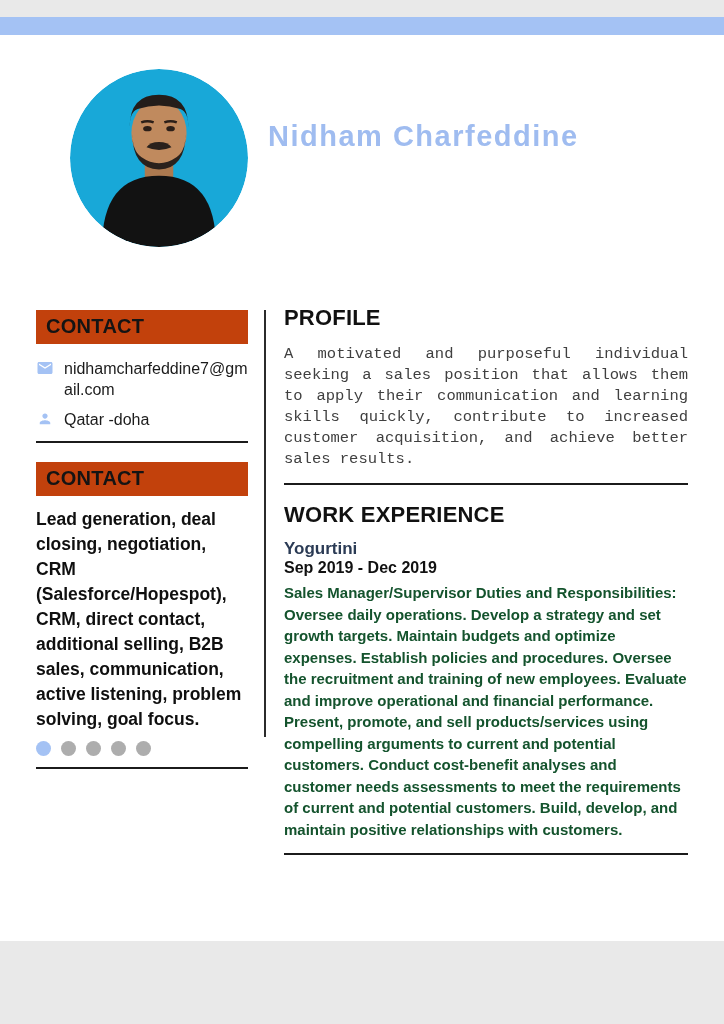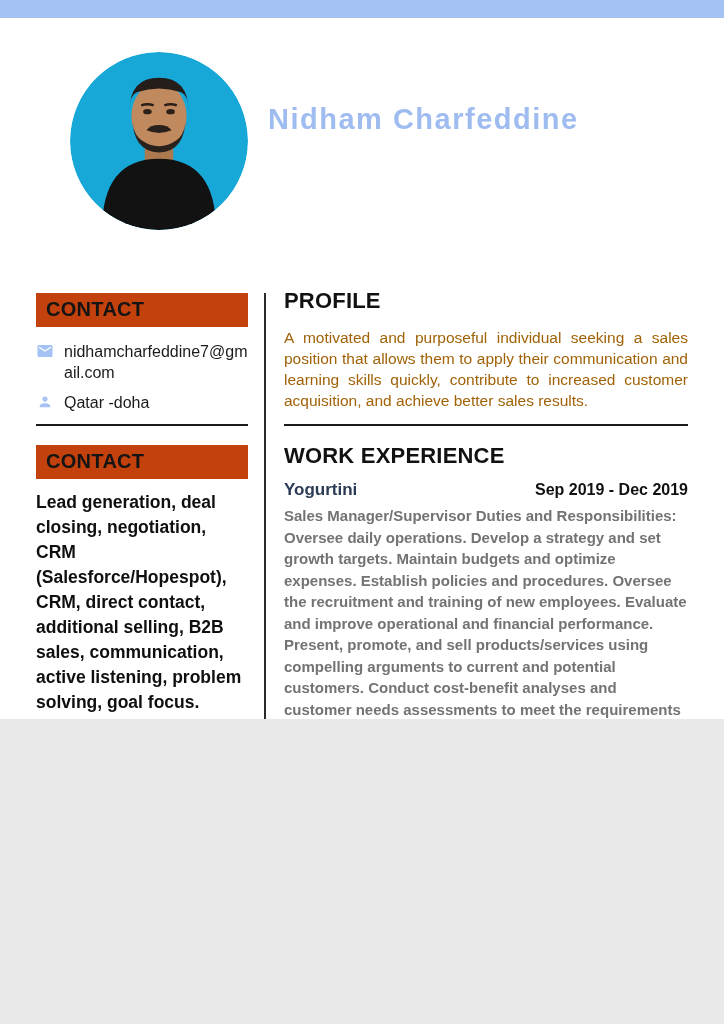--- a/index.html
+++ b/index.html
@@ -1,24 +1,24 @@
 <!DOCTYPE html>
 <html><head>
 <meta charset="utf-8">
 <style>
   * { margin: 0; padding: 0; box-sizing: border-box; }
   html, body { background: #e9e9e9; }
   body { font-family: "Liberation Sans", sans-serif; }
   .page {
     position: relative;
     width: 724px;
-    height: 719px;
+    height: 924px;
     background: #ffffff;
     overflow: hidden;
-    margin: 0 auto;
+    margin: 17px auto;
     padding-left: 44px;
   }
   .top-bar {
     position: absolute;
     top: 0; left: 0;
     width: 100%; height: 18px;
     background: #a4c2f4;
   }
   .avatar {
     position: absolute;
@@ -116,47 +116,49 @@
   .rc-heading {
     font-size: 22px;
     font-weight: bold;
     color: #111111;
     letter-spacing: 0.2px;
   }
   .profile-text {
     margin-top: 13px;
     font-size: 15.5px;
     line-height: 21px;
-    color: #a16207;
+    color: #404040;
     text-align: justify;
+    font-family: Liberation Mono, monospace;
   }
   .right-col .h-divider.after-profile { margin-top: 13px; }
   .work-heading { margin-top: 17px; }
   .job-row {
     margin-top: 11px;
     display: flex;
     justify-content: space-between;
     align-items: baseline;
+    flex-direction: column;
   }
   .company {
     font-size: 17px;
     font-weight: bold;
     color: #2b3b55;
   }
   .dates {
     font-size: 16px;
     font-weight: bold;
     color: #111111;
   }
   .job-desc {
     margin-top: 5px;
     font-size: 15px;
     font-weight: bold;
     line-height: 21.5px;
-    color: #737373;
+    color: #14532d;
   }
   .right-col .h-divider.after-work { margin-top: 13px; }
 </style>
 </head>
 <body>
 
 <div class="page">
 
   <div class="top-bar"></div>
 

